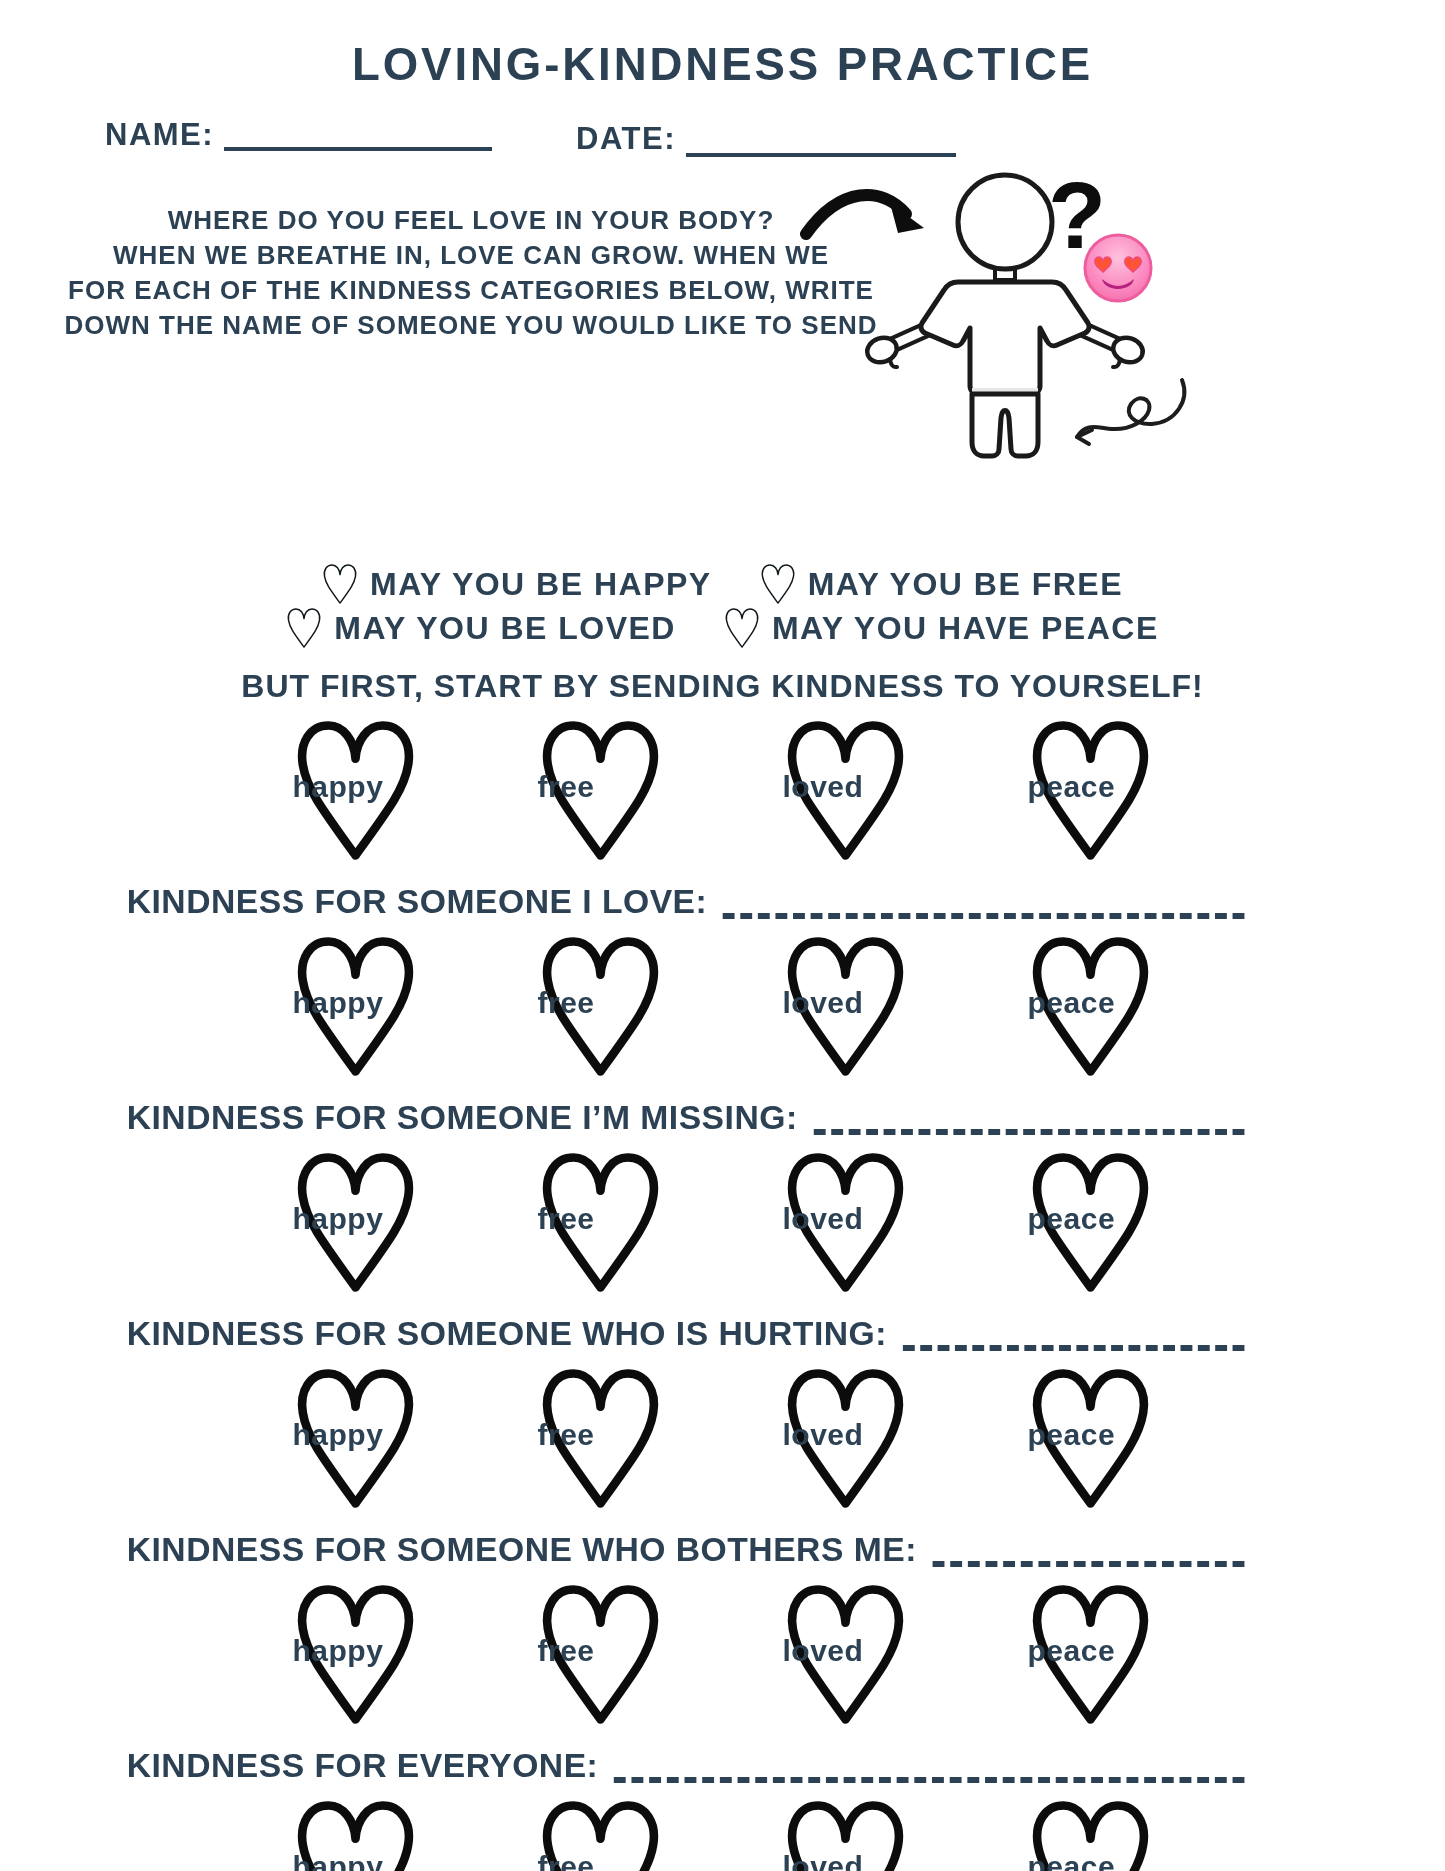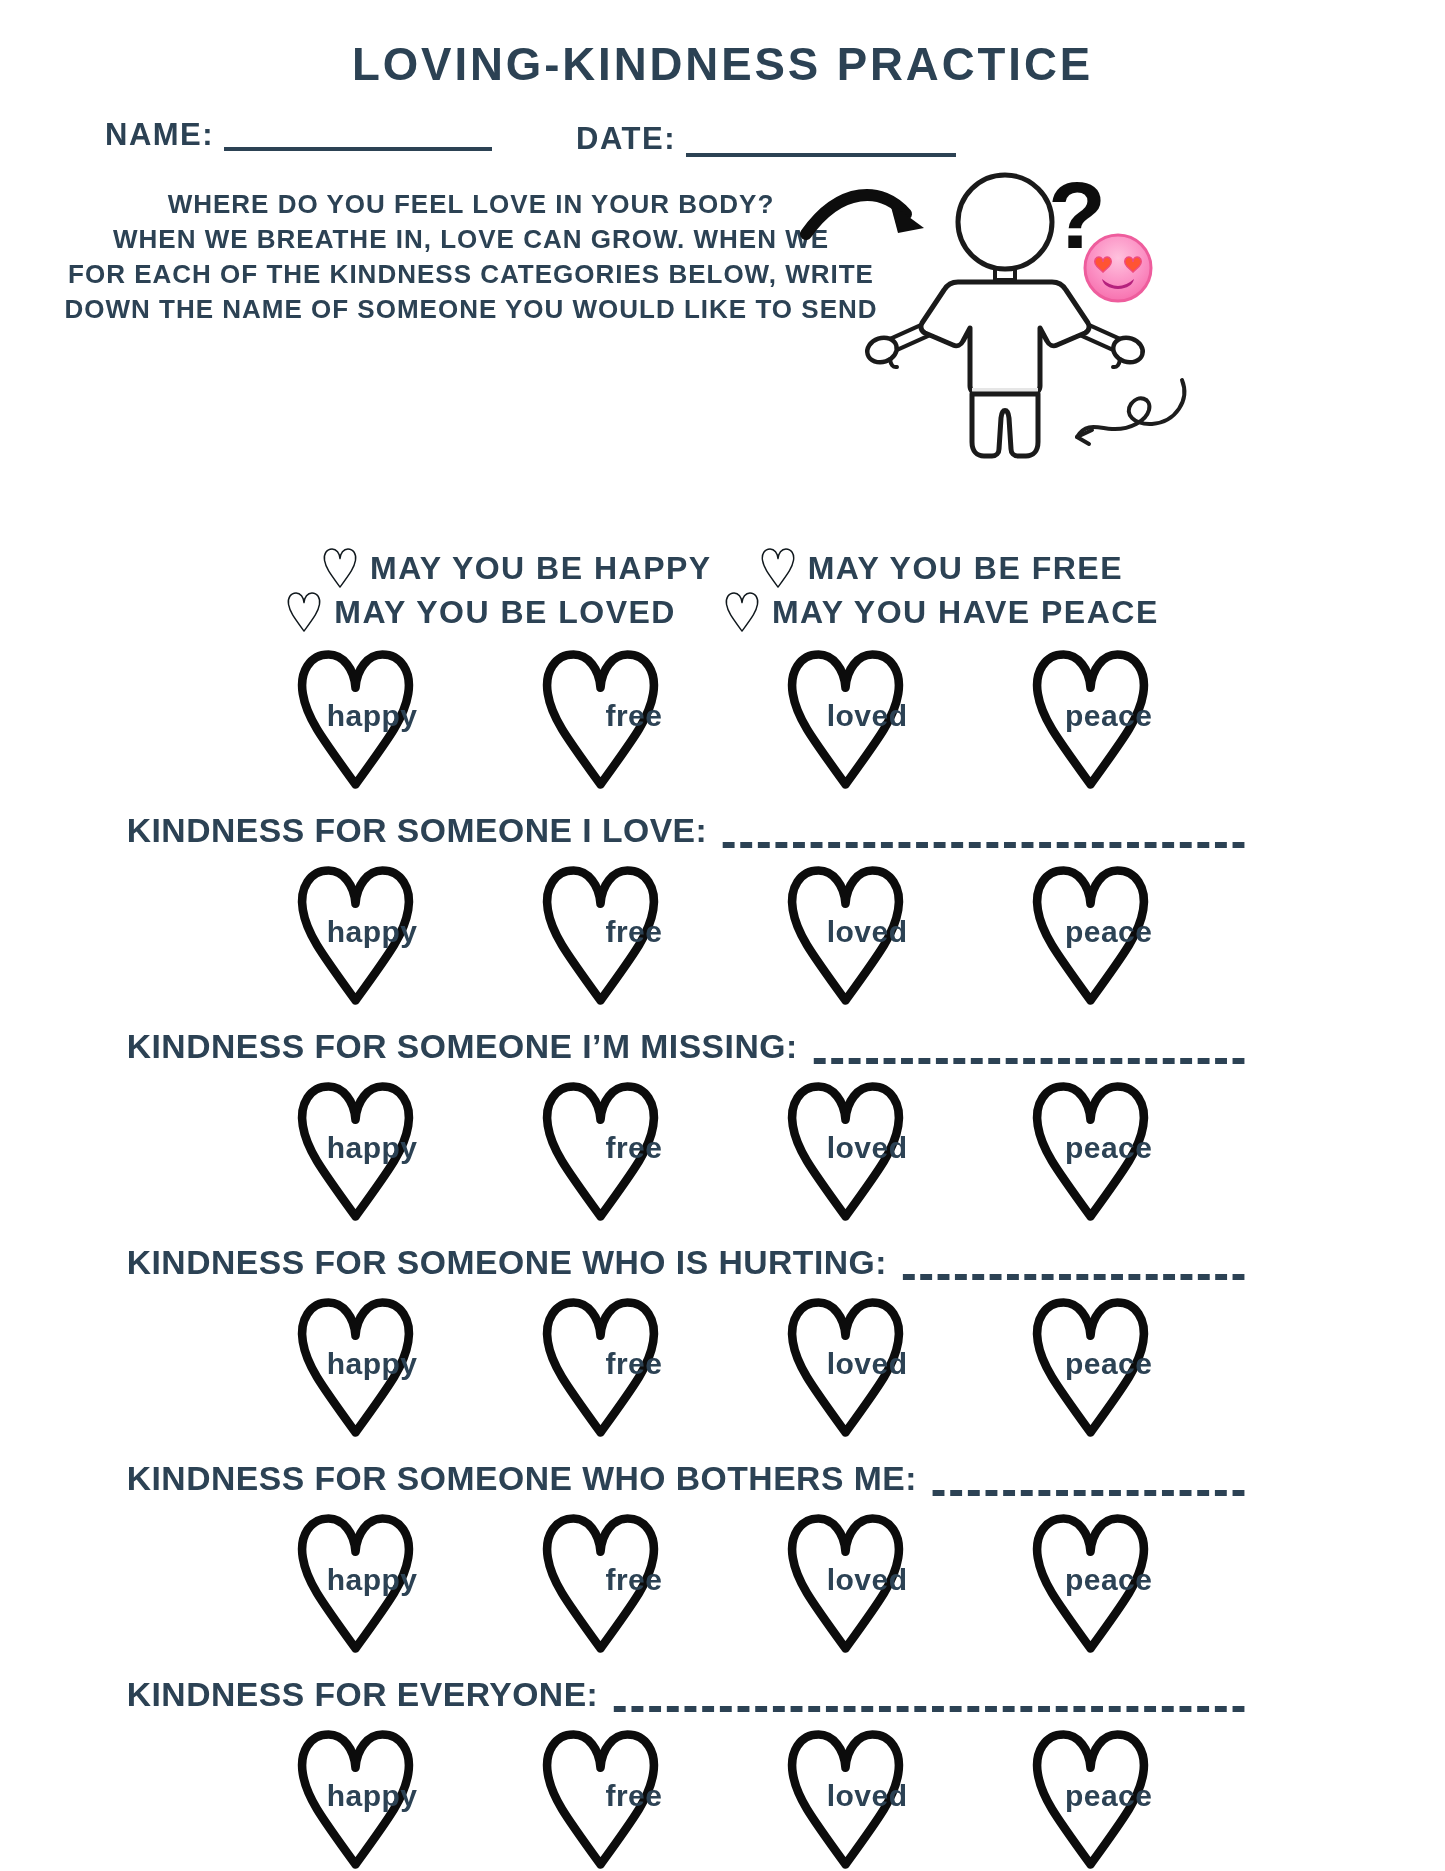--- a/index.html
+++ b/index.html
@@ -31,21 +31,21 @@
   .blank-solid {
     display:inline-block; height:34px;
     border-bottom:4px solid #2c4254;
     margin-left:10px;
   }
   .name-blank { width:268px; }
   .date-group { margin-left:84px; display:flex; align-items:flex-end; }
   .date-blank { width:270px; }
 
   
-  .intro { position:relative; margin-top:24px; height:265px; }
+  .intro { position:relative; margin-top:40px; height:265px; }
   .intro-text {
     position:absolute; left:58px; top:6px; width:826px;
     text-align:center;
     font-size:26px; font-weight:bold; letter-spacing:1px;
     line-height:35px;
   }
   .figure-cluster { position:absolute; left:790px; top:160px; width:440px; height:302px; }
 
   
   .kind-words { margin-top:100px; }
@@ -66,21 +66,21 @@
     display:flex; justify-content:center; gap:120px;
     height:148px; margin-top:12px;
   }
   .word-heart { position:relative; width:125px; height:147px; }
   .word-heart .hs {
     position:absolute; inset:0; width:100%; height:100%;
     fill:#fff; stroke:#0c0c0c; stroke-width:7; stroke-linejoin:round;
   }
   .heart-word {
     position:absolute; left:0; top:36%; width:100%;
-    text-align:right;
+    text-align:left;
     font-size:30px; font-weight:bold; letter-spacing:0.5px;
     color:#2c4254;
   }
 
   
   .section-header {
     display:flex; align-items:flex-end;
     padding:0 188px 0 128px;
     margin-top:18px; height:38px;
     font-size:34px; font-weight:bold; letter-spacing:0.5px;
@@ -200,20 +200,21 @@
       </span>
       <span class="kw-item">
         <svg class="hs" viewBox="0 0 100 120">
             <use href="#heart-path"></use>
           </svg>
         <span class="kw-label">MAY YOU HAVE PEACE</span>
       </span>
     </div>
   </div>
 
+  <div class="self-heading">BUT FIRST, START BY SENDING KINDNESS TO YOURSELF!</div>
 
   <div class="heart-row">
     <span class="word-heart">
         <svg class="hs" viewBox="0 0 100 120">
           <use href="#heart-path"></use>
         </svg>
         <span class="heart-word">happy</span>
       </span>
     <span class="word-heart">
         <svg class="hs" viewBox="0 0 100 120">

